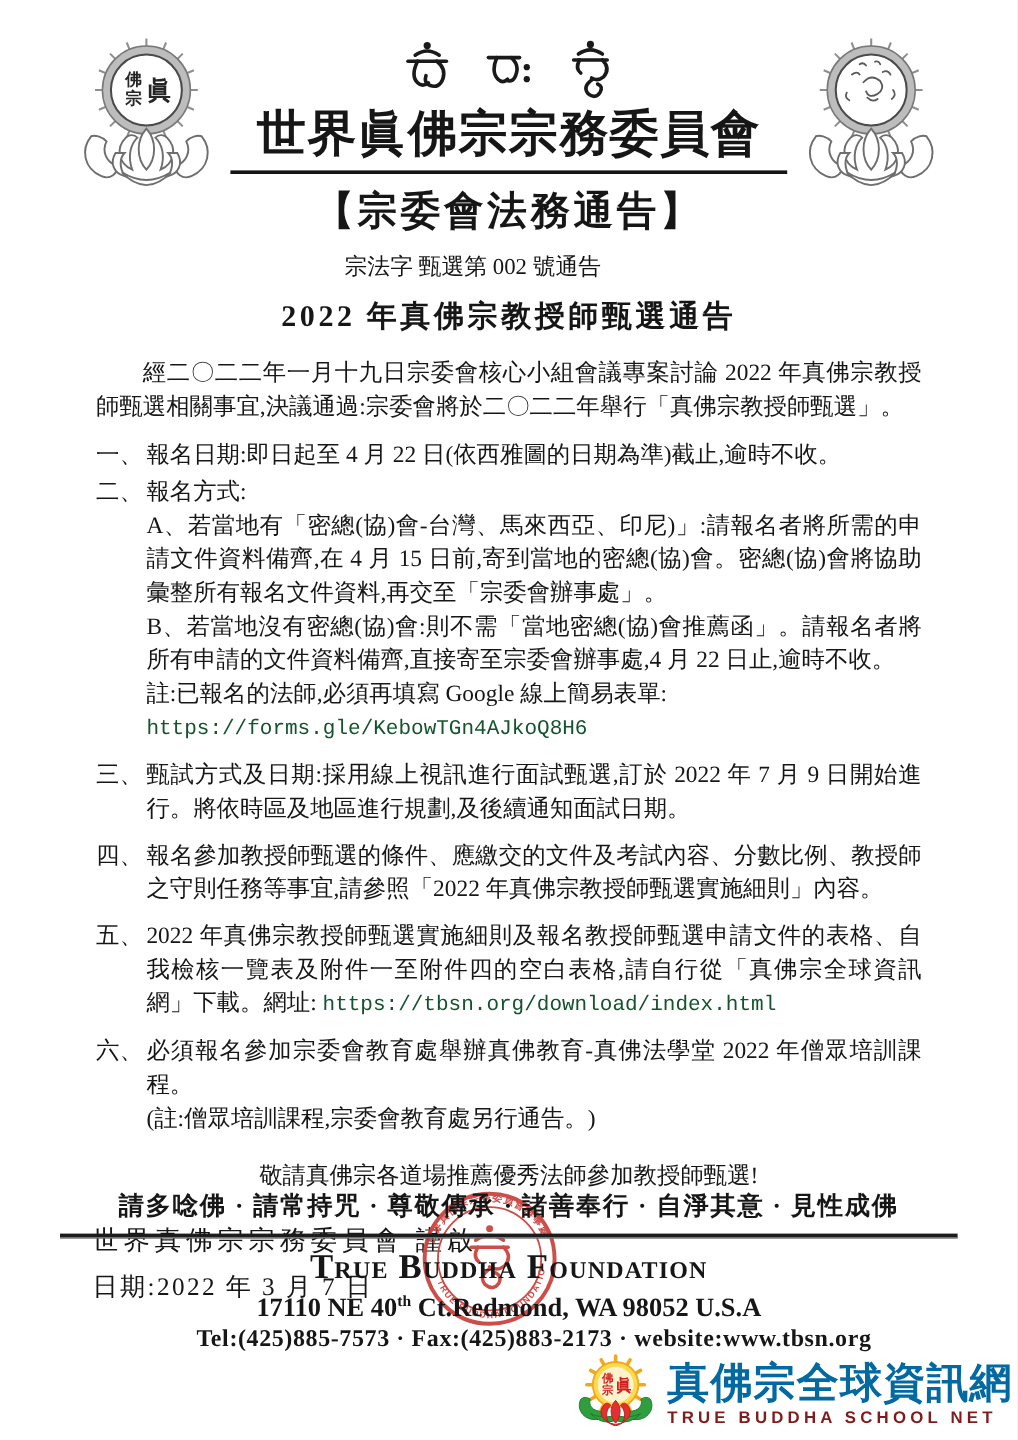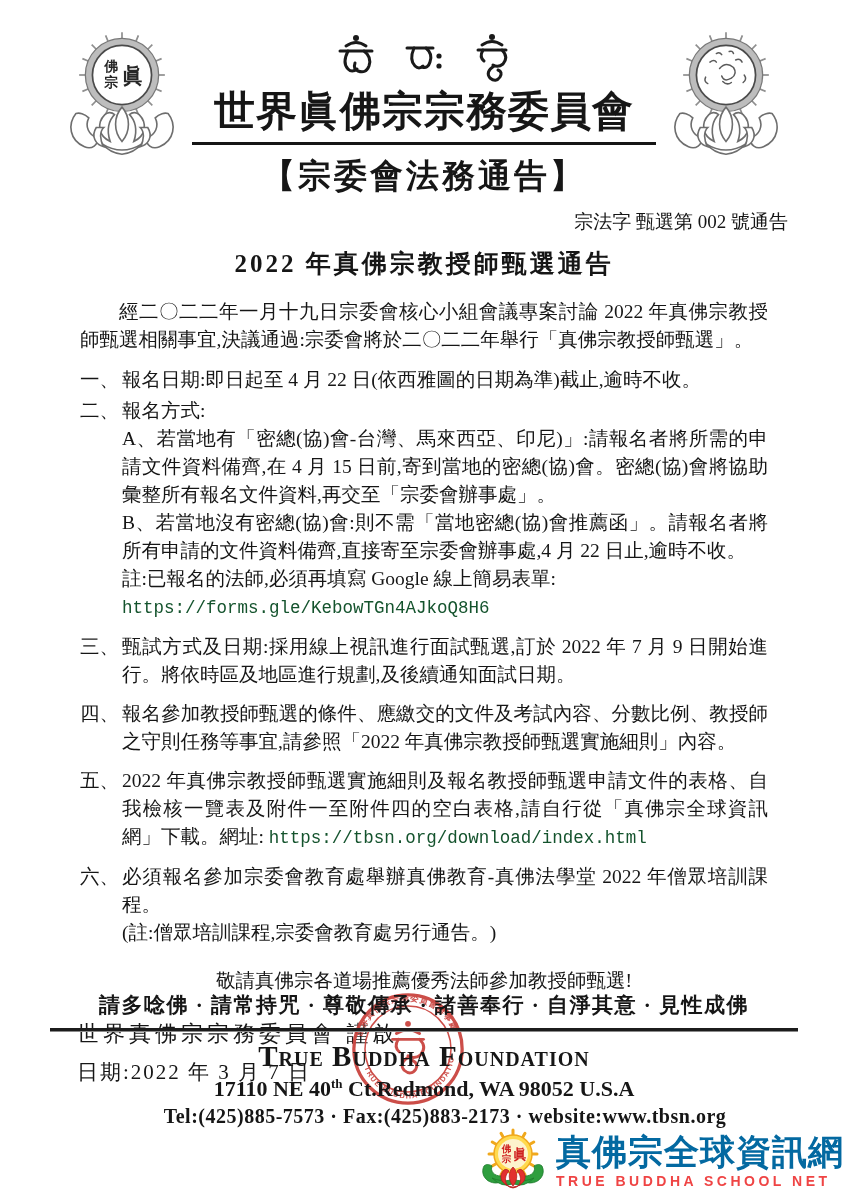--- a/index.html
+++ b/index.html
@@ -9,21 +9,21 @@
   
   .hdr{display:flex;justify-content:space-between;align-items:flex-start;padding:30px 58px 0 58px;}
   .emblem{width:128px;height:150px;flex:0 0 auto;}
   .hdr-center{flex:1;text-align:center;padding:0 4px;}
   .seed-row{display:flex;justify-content:center;align-items:flex-end;gap:24px;height:52px;margin-top:2px;}
   .seed-row svg{display:block;}
   .org-title{font-size:41px;font-weight:bold;letter-spacing:1px;line-height:1.15;margin:4px 0 0 0;white-space:nowrap;}
   .title-rule{height:3px;background:#151515;margin:7px 2px 9px 2px;}
   .notice-type{font-size:33px;font-weight:600;letter-spacing:3px;white-space:nowrap;}
 
-  .ref-line{text-align:right;padding-right:60px;font-size:19px;margin-top:10px;}
+  .ref-line{text-align:center;padding-right:60px;font-size:19px;margin-top:10px;}
 
   .doc-title{text-align:center;font-size:25px;font-weight:bold;letter-spacing:3px;margin:12px 0 18px 0;}
 
   
   .body{padding:0 80px;font-size:19.5px;line-height:28px;text-align:justify;}
   .intro{text-indent:2em;margin:0 0 12px 0;}
   .item{position:relative;padding-left:42px;margin:0 0 11px 0;}
   .item.tight{margin-bottom:3px;}
   .item .num{position:absolute;left:0;top:0;}
   .subpara{margin:0;}
@@ -295,17 +295,17 @@
       </g>
       <g fill="#e23030" stroke="#b51f1f" stroke-width="0.8">
         <path d="M35 39 C30 44 30 52 35 58 C40 52 40 44 35 39 Z"></path>
         <path d="M26 42 C21 47 22 54 29 57 C26 51 28 46 31 43 C29 41 27 41 26 42 Z"></path>
         <path d="M44 42 C49 47 48 54 41 57 C44 51 42 46 39 43 C41 41 43 41 44 42 Z"></path>
         <path d="M27 56 Q35 62 43 56 Q38 60 35 60 Q32 60 27 56 Z"></path>
       </g>
     </svg>
     <div class="site-badge-text">
       <span class="site-cn" style="color: #0369a1;">真佛宗全球資訊網</span>
-      <span class="site-en" style="color: #ef4444;">TRUE BUDDHA SCHOOL NET</span>
+      <span class="site-en" style="color: #7f1d1d;">TRUE BUDDHA SCHOOL NET</span>
     </div>
   </div>
 
 </div>
 
 </body></html>

